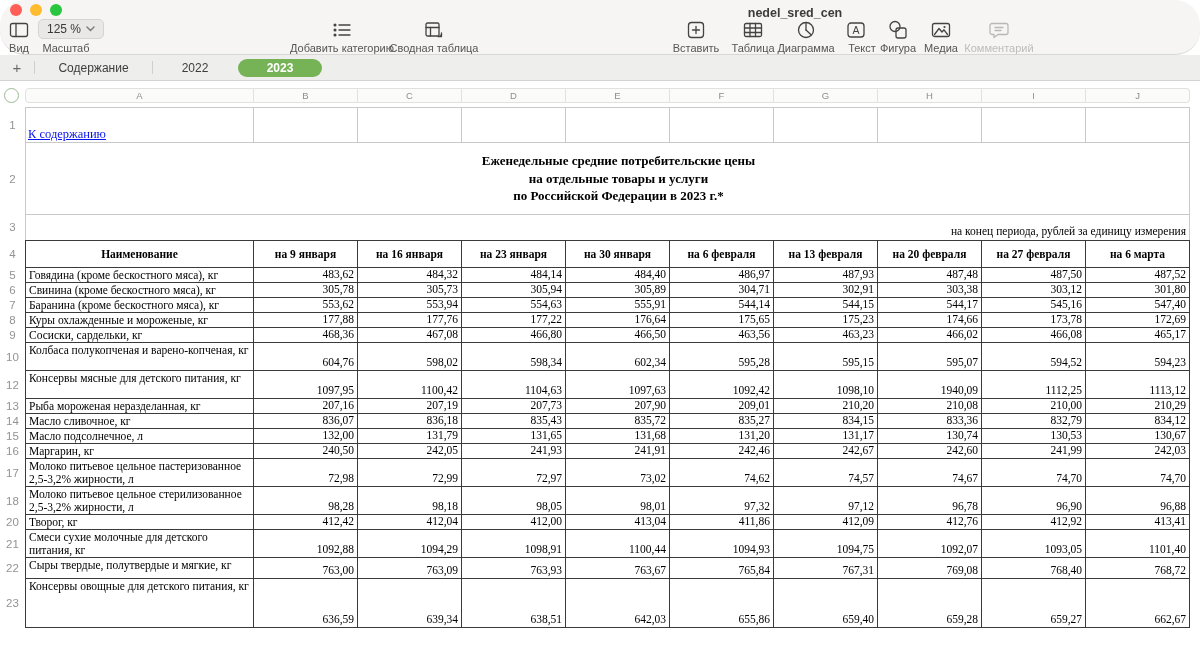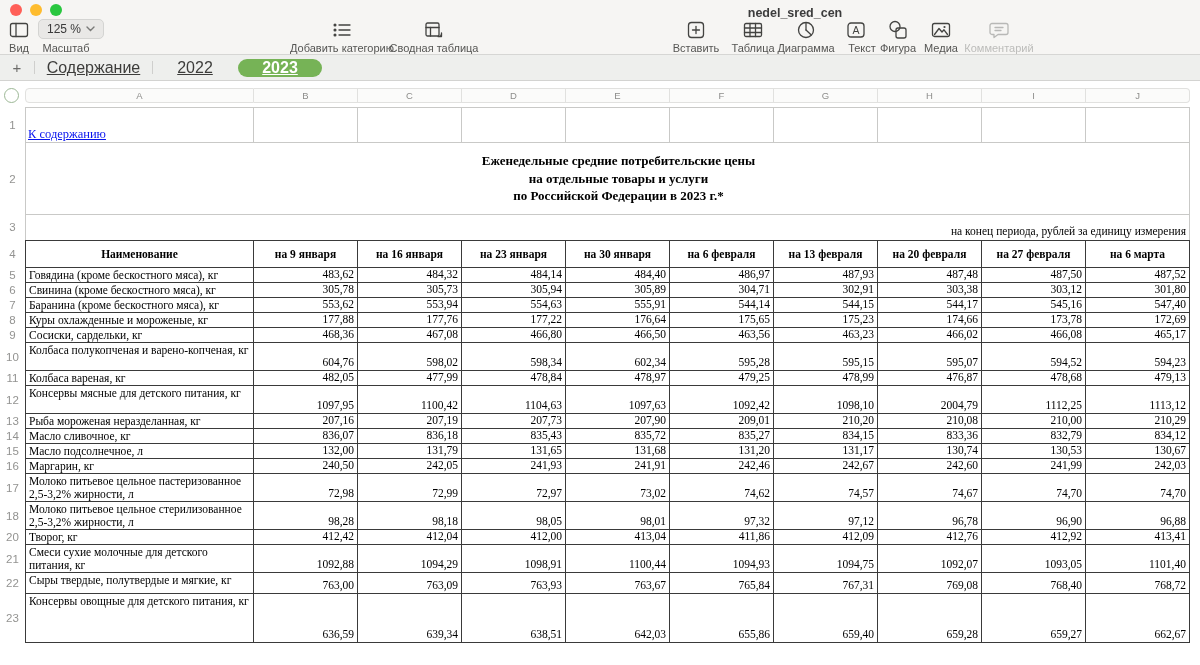--- a/index.html
+++ b/index.html
@@ -1,40 +1,40 @@
 <!DOCTYPE html>
 <html><head>
 <meta charset="utf-8">
 <style>
   * { margin:0; padding:0; box-sizing:border-box; }
   html,body { width:1200px; height:665px; overflow:hidden; background:#fff;
               font-family:"Liberation Sans", sans-serif; }
 
   
   .toolbar { position:relative; width:1200px; height:55px; background:#f6f5f3;
-             border-bottom:1px solid #d6d6d4; }
+             border-bottom:1px solid #d6d6d4;border-radius:25px; }
   .traffic { position:absolute; left:10px; top:4px; display:flex; gap:8px; }
   .traffic span { width:12px; height:12px; border-radius:50%; display:block; }
   .win-title { position:absolute; left:795px; top:6px; transform:translateX(-50%);
                font-size:12.5px; font-weight:bold; color:#3c3c3c; white-space:nowrap; }
   .tb-icon { position:absolute; width:22px; height:22px; top:19px; }
   .tb-label { position:absolute; top:42px; font-size:11px; color:#555553; white-space:nowrap; text-align:center; }
   .tb-label.disabled { color:#bcbcba; }
   .zoom-pill { position:absolute; left:38px; top:19px; height:20px; padding:0 8px;
                background:#e9e8e6; border:1px solid #d4d4d2; border-radius:5px;
                font-size:12px; color:#3a3a3a; display:flex; align-items:center; gap:5px; }
   svg.icn { stroke:#434341; fill:none; stroke-width:1.3; stroke-linecap:round; stroke-linejoin:round; }
   svg.icn.dis { stroke:#b8b8b6; }
 
   
   .tabbar { width:1200px; height:26px; background:#eeefed; border-bottom:1px solid #d3d3d1;
             display:flex; align-items:center; }
   .tab-add { width:34px; text-align:center; font-size:15px; color:#6b6b69; cursor:default; }
   .tab-divider { width:1px; height:13px; background:#cfcfcd; }
-  .tab { font-size:16px; color:#3d3d3b; text-align:center;text-decoration:underline; }
+  .tab { font-size:12px; color:#3d3d3b; text-align:center; }
   .tab.plain-1 { width:117px; }
   .tab.plain-2 { width:84px; }
   .tab.active { width:84px; height:18px; line-height:18px; border-radius:9px;
                 background:#76b356; color:#fff; font-weight:bold; margin-left:1px; }
 
   
   .sheet { position:relative; width:1200px; height:583px; background:#fff; }
   .corner-handle { position:absolute; left:4px; top:7px; width:15px; height:15px;
                    border-radius:50%; border:1.5px solid #9db896; background:#fff; }
   .colheads { position:absolute; left:25px; top:7px; height:15px; display:flex; }
@@ -326,43 +326,30 @@
           <td class="dk val">604,76</td>
           <td class="dk val">598,02</td>
           <td class="dk val">598,34</td>
           <td class="dk val">602,34</td>
           <td class="dk val">595,28</td>
           <td class="dk val">595,15</td>
           <td class="dk val">595,07</td>
           <td class="dk val">594,52</td>
           <td class="dk val">594,23</td>
         </tr>
-        <tr class="row-s">
-          <td class="rownum">11</td>
-          <td class="dk dk-first lbl">Колбаса вареная, кг</td>
-          <td class="dk val">482,05</td>
-          <td class="dk val">477,99</td>
-          <td class="dk val">478,84</td>
-          <td class="dk val">478,97</td>
-          <td class="dk val">479,25</td>
-          <td class="dk val">478,99</td>
-          <td class="dk val">476,87</td>
-          <td class="dk val">478,68</td>
-          <td class="dk val">479,13</td>
-        </tr>
         <tr class="row-t">
           <td class="rownum">12</td>
           <td class="dk dk-first lbl">Консервы мясные для детского питания, кг</td>
           <td class="dk val">1097,95</td>
           <td class="dk val">1100,42</td>
           <td class="dk val">1104,63</td>
           <td class="dk val">1097,63</td>
           <td class="dk val">1092,42</td>
           <td class="dk val">1098,10</td>
-          <td class="dk val">2004,79</td>
+          <td class="dk val">1940,09</td>
           <td class="dk val">1112,25</td>
           <td class="dk val">1113,12</td>
         </tr>
         <tr class="row-s">
           <td class="rownum">13</td>
           <td class="dk dk-first lbl">Рыба мороженая неразделанная, кг</td>
           <td class="dk val">207,16</td>
           <td class="dk val">207,19</td>
           <td class="dk val">207,73</td>
           <td class="dk val">207,90</td>

